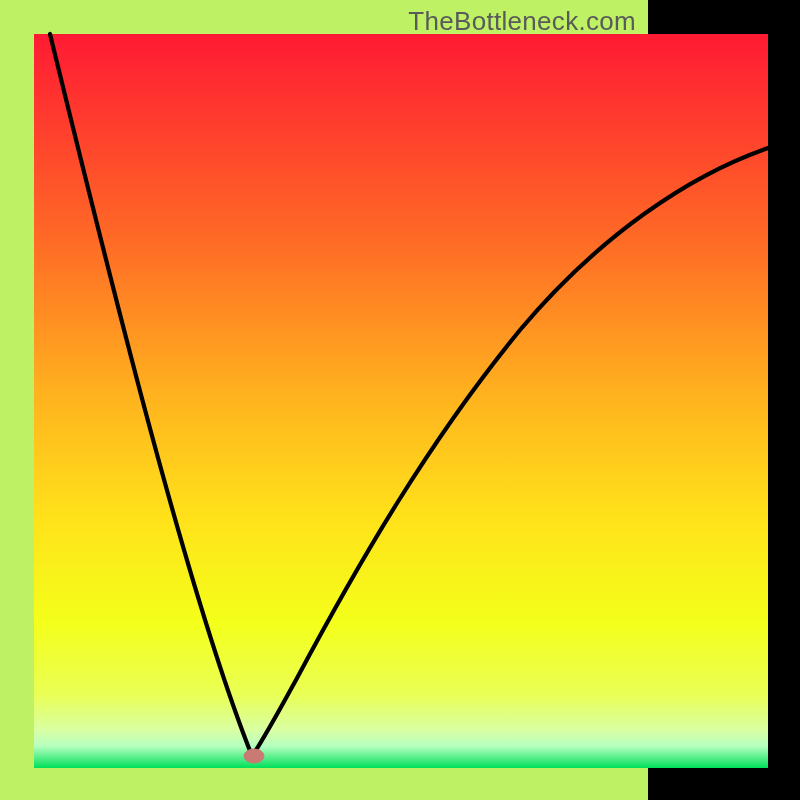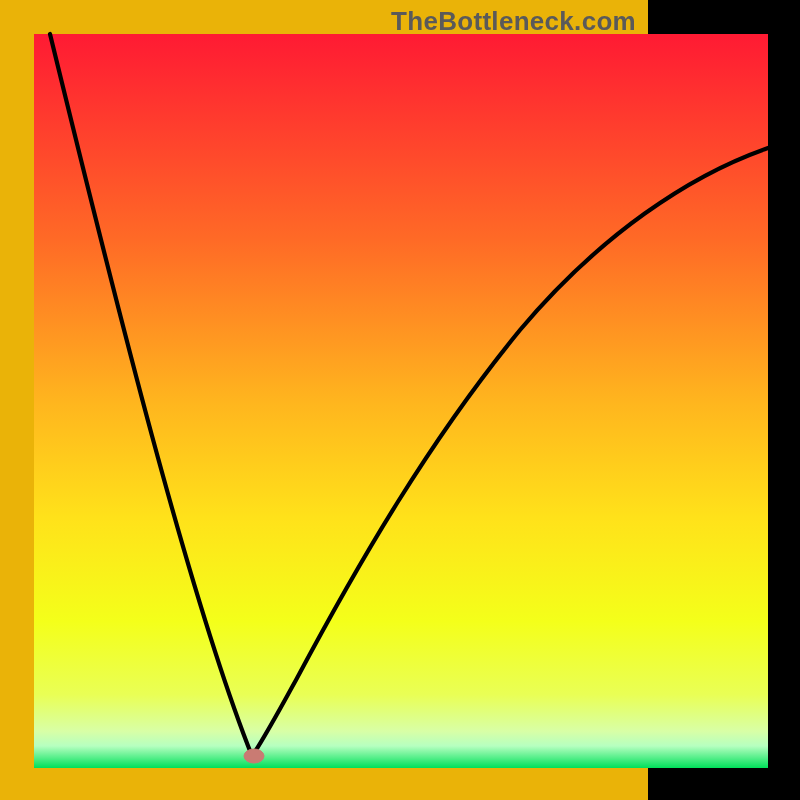--- a/index.html
+++ b/index.html
@@ -7,22 +7,21 @@
     padding: 0;
     width: 800px;
     height: 800px;
     overflow: hidden;
     background: #000;
   }
   .frame {
     position: relative;
     width: 648px;
     height: 800px;
-    background: #eab308;
-    font-weight: bold;
+    background: #bef264;
   }
   .watermark {
     position: absolute;
     top: 6px;
     right: 12px;
     font-family: Arial, Helvetica, sans-serif;
     font-size: 26px;
     color: #5a5a5a;
     letter-spacing: 0.3px;
     user-select: none;

